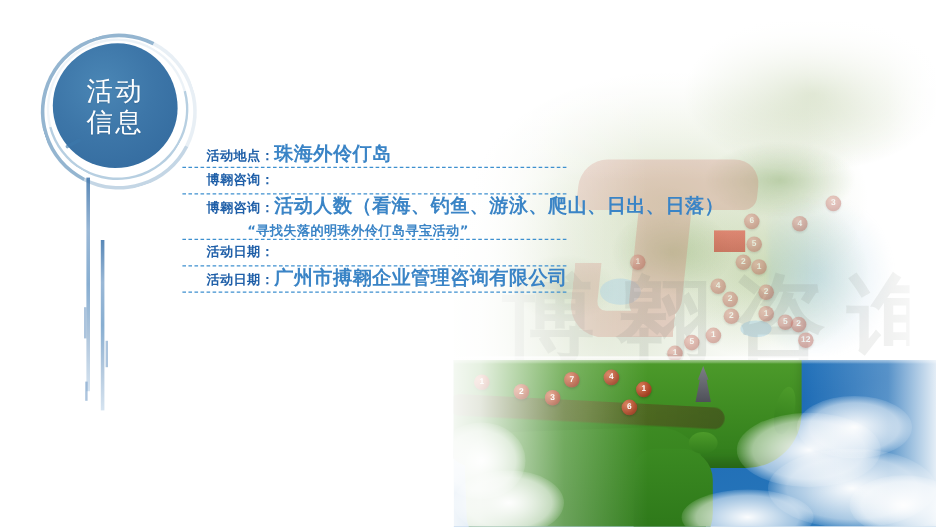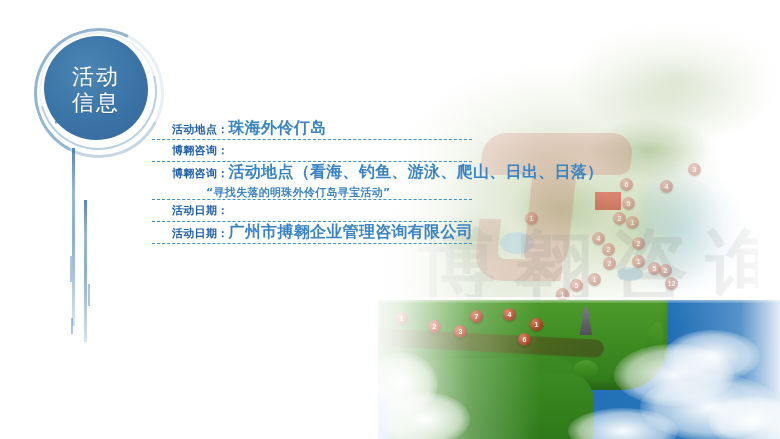--- a/index.html
+++ b/index.html
@@ -463,21 +463,21 @@
       <span class="dash"></span>
     </div>
 
 
     <div class="row">
       <span class="label">博翱咨询：</span><span class="value"></span>
       <span class="dash"></span>
     </div>
 
     <div class="row tall">
-      <span class="label">博翱咨询：</span><span class="value">活动地点（看海、钓鱼、游泳、爬山、日出、日落）</span>
+      <span class="label">博翱咨询：</span><span class="value">活动人数（看海、钓鱼、游泳、爬山、日出、日落）</span>
       <span class="quote line2">“寻找失落的明珠外伶仃岛寻宝活动”</span>
       <span class="dash"></span>
     </div>
 
     <div class="row">
       <span class="label">活动日期：</span><span class="value"></span>
       <span class="dash"></span>
     </div>
 
     <div class="row">

